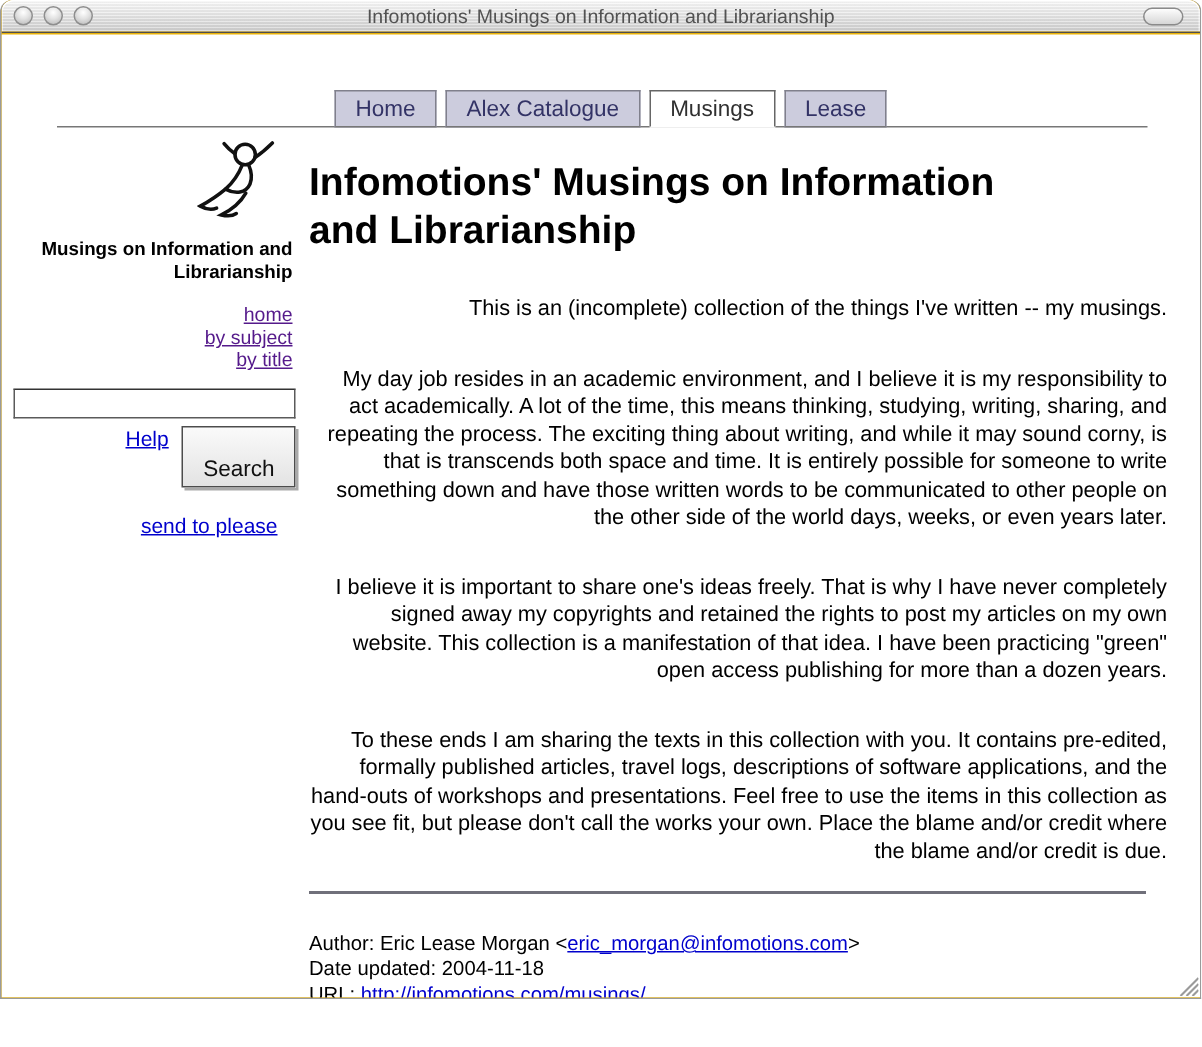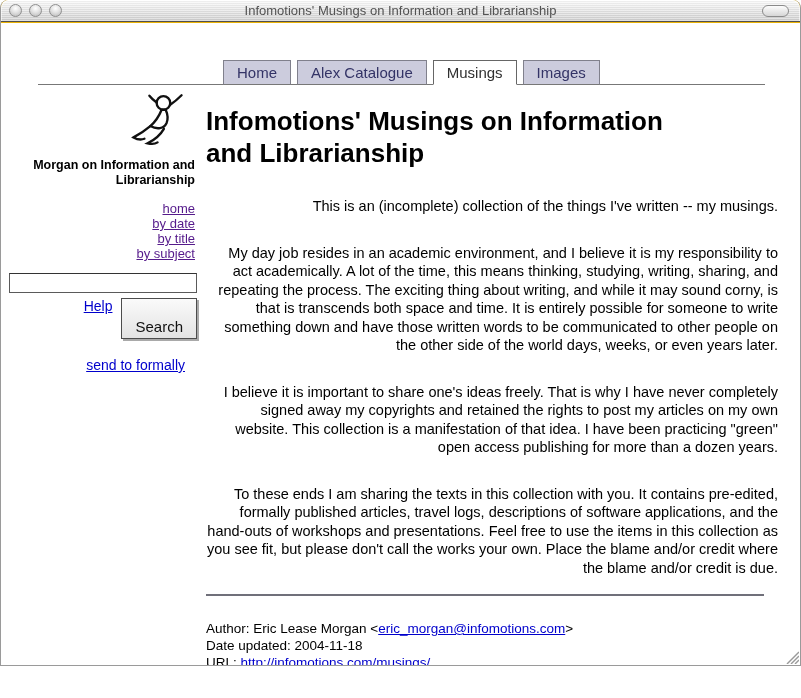--- a/index.html
+++ b/index.html
@@ -131,49 +131,48 @@
     <span class="toolbar-pill"></span>
   </div>
 
   <div class="viewport">
 
     <div class="tabstrip">
       <div class="tabs">
         <div class="tab">Home</div>
         <div class="tab">Alex Catalogue</div>
         <div class="tab active">Musings</div>
-        <div class="tab">Images</div>
+        <div class="tab">Lease</div>
       </div>
     </div>
 
     <div class="sidebar">
       <div class="logo-wrap">
         <svg width="58" height="58" viewBox="0 0 64 64" fill="none" stroke="#111" stroke-width="2.6" stroke-linecap="round">
           <circle cx="38" cy="11" r="7.5" fill="#fff"></circle>
           <path d="M45.5 13 C50 10 54 6.5 58 2.5"></path>
           <path d="M30.5 10.5 C27 8 24.5 5.5 22.5 3"></path>
           <path d="M36 18.5 C33 26 30 31 23.5 36.5 C31 40.5 38.5 39.5 41.5 33 C43.5 28 42.5 23 40.5 18.5 Z" fill="#fff" stroke-linejoin="round"></path>
           <path d="M23.5 36.5 C17 42 10.5 46 5 49 C8.5 51 13 52 17 50.5"></path>
           <path d="M38.5 39.5 C34.5 46.5 28.5 51.5 20.5 55.5 C24.5 56.5 28.5 56.5 31.5 54.5"></path>
         </svg>
       </div>
-      <div class="site-title">Morgan on Information and Librarianship</div>
+      <div class="site-title">Musings on Information and Librarianship</div>
       <nav class="side-nav">
         <a href="#">home</a>
-        <a href="#">by date</a>
+        <a href="#">by subject</a>
         <a href="#">by title</a>
-        <a href="#">by subject</a>
       </nav>
       <input class="search-input" type="text" value="" style="">
       <div class="search-row">
         <a href="#" class="help-link">Help</a>
         <button class="search-btn">Search</button>
       </div>
       <div class="printer-link-wrap">
-        <a href="#" class="printer-link">send to formally</a>
+        <a href="#" class="printer-link">send to please</a>
       </div>
     </div>
 
     <div class="main">
       <h1>Infomotions' Musings on Information and Librarianship</h1>
       <p>This is an (incomplete) collection of the things I've written -- my musings.</p>
       <p>My day job resides in an academic environment, and I believe it is my responsibility to act academically. A lot of the time, this means thinking, studying, writing, sharing, and repeating the process. The exciting thing about writing, and while it may sound corny, is that is transcends both space and time. It is entirely possible for someone to write something down and have those written words to be communicated to other people on the other side of the world days, weeks, or even years later.</p>
       <p>I believe it is important to share one's ideas freely. That is why I have never completely signed away my copyrights and retained the rights to post my articles on my own website. This collection is a manifestation of that idea. I have been practicing "green" open access publishing for more than a dozen years.</p>
       <p>To these ends I am sharing the texts in this collection with you. It contains pre-edited, formally published articles, travel logs, descriptions of software applications, and the hand-outs of workshops and presentations. Feel free to use the items in this collection as you see fit, but please don't call the works your own. Place the blame and/or credit where the blame and/or credit is due.</p>
 

